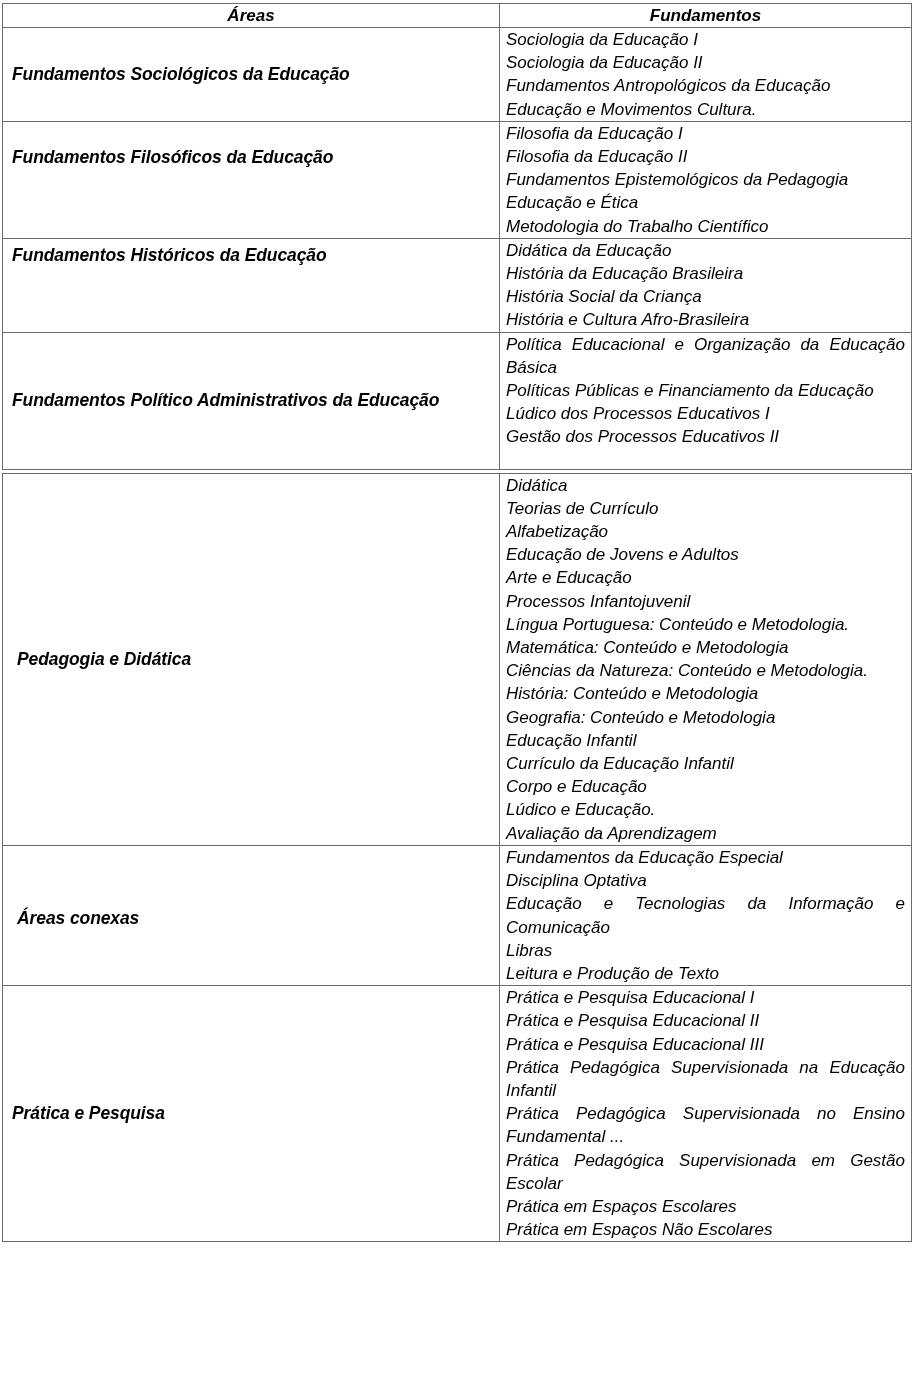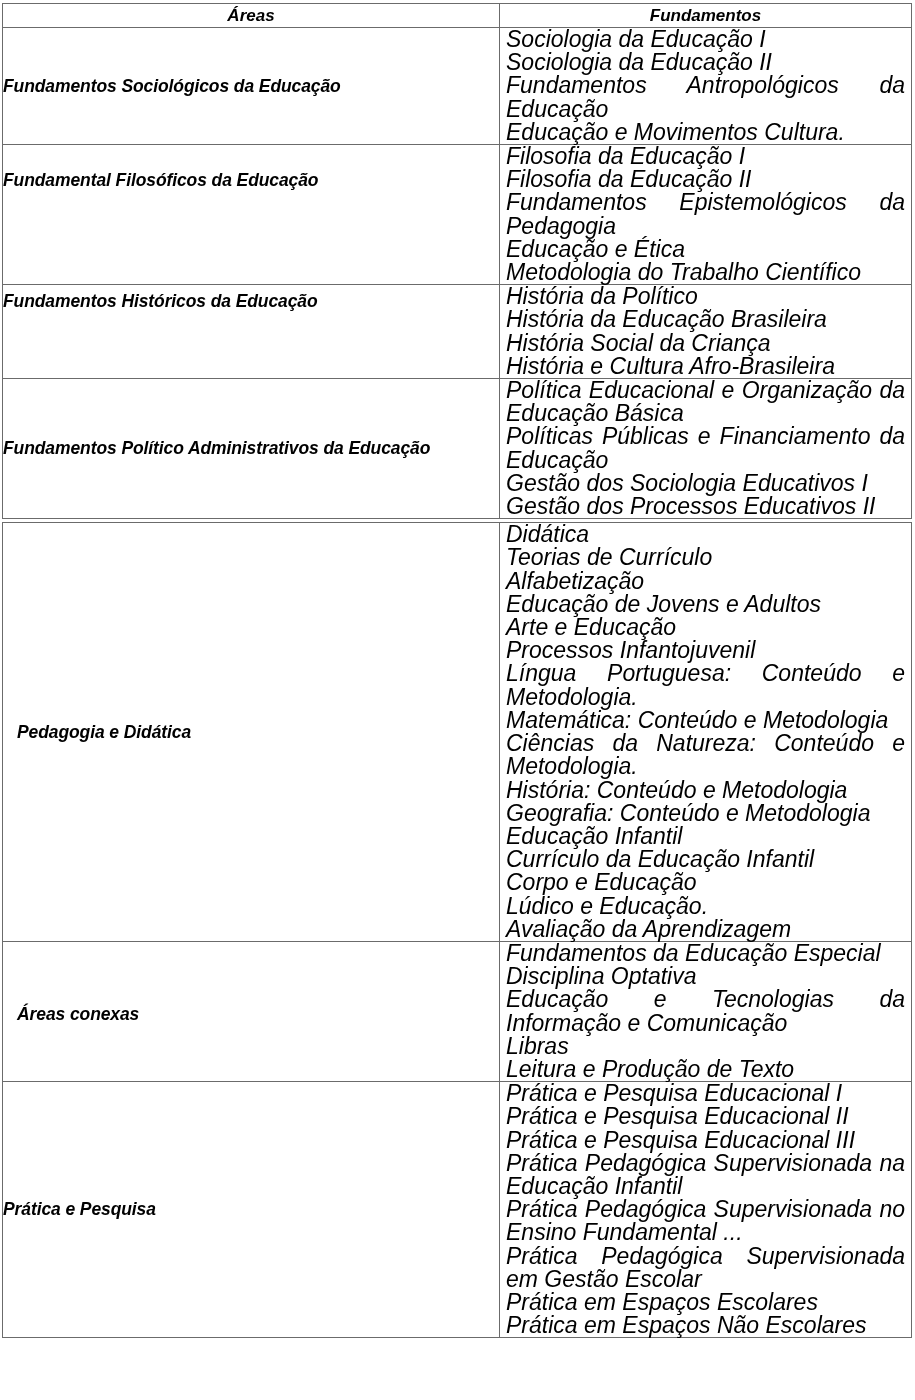--- a/index.html
+++ b/index.html
@@ -38,33 +38,33 @@
     line-height: 23px;
     text-align: center;
   }
   col.c-area { width: 497px; }
   col.c-disc { width: 412px; }
 
   td.area-cell {
     font-weight: bold;
     font-size: 17.5px;
     vertical-align: middle;
-    padding-left: 0;
+    padding-left: 9px;
     padding-right: 4px;
     white-space: nowrap;
     letter-spacing: -0.1px;
   }
   td.area-cell.indent { padding-left: 14px; }
   td.area-cell.top-aligned { vertical-align: top; }
   td.area-cell .area-label { display: block; }
 
   td.disc-cell {
     vertical-align: top;
     padding: 0 6px 0 6px;
-    font-size: 23px;
+    font-size: 17px;
   }
   .disc-list {
     list-style: none;
     margin: 0;
     padding: 0;
   }
   .disc-list li {
     line-height: 23.2px;
     text-align: justify;
     text-align-last: left;
@@ -102,57 +102,57 @@
             <li>Sociologia da Educação I</li>
             <li>Sociologia da Educação II</li>
             <li>Fundamentos Antropológicos da Educação</li>
             <li>Educação e Movimentos Cultura.</li>
           </ul>
         </td>
       </tr>
 
       <tr>
         <td class="area-cell top-aligned">
-          <span class="area-label" style="margin-top:25px;">Fundamental Filosóficos da Educação</span>
+          <span class="area-label" style="margin-top:25px;">Fundamentos Filosóficos da Educação</span>
         </td>
         <td class="disc-cell">
           <ul class="disc-list">
             <li>Filosofia da Educação I</li>
             <li>Filosofia da Educação II</li>
             <li>Fundamentos Epistemológicos da Pedagogia</li>
             <li>Educação e Ética</li>
             <li>Metodologia do Trabalho Científico</li>
           </ul>
         </td>
       </tr>
 
 
       <tr>
         <td class="area-cell top-aligned">
           <span class="area-label" style="margin-top:6px;">Fundamentos Históricos da Educação</span>
         </td>
         <td class="disc-cell">
           <ul class="disc-list">
-            <li>História da Político</li>
+            <li>Didática da Educação</li>
             <li>História da Educação Brasileira</li>
             <li>História Social da Criança</li>
             <li>História e Cultura Afro-Brasileira</li>
           </ul>
         </td>
       </tr>
 
       <tr>
         <td class="area-cell" style="height:136px;">
           <span class="area-label">Fundamentos Político Administrativos da Educação</span>
         </td>
         <td class="disc-cell" style="height:136px;">
           <ul class="disc-list">
             <li>Política Educacional e Organização da Educação Básica</li>
             <li>Políticas Públicas e Financiamento da Educação</li>
-            <li>Gestão dos Sociologia Educativos I</li>
+            <li>Lúdico dos Processos Educativos I</li>
             <li>Gestão dos Processos Educativos II</li>
           </ul>
         </td>
       </tr>
 
       <tr class="gap-row">
         <td></td>
         <td></td>
       </tr>
 

